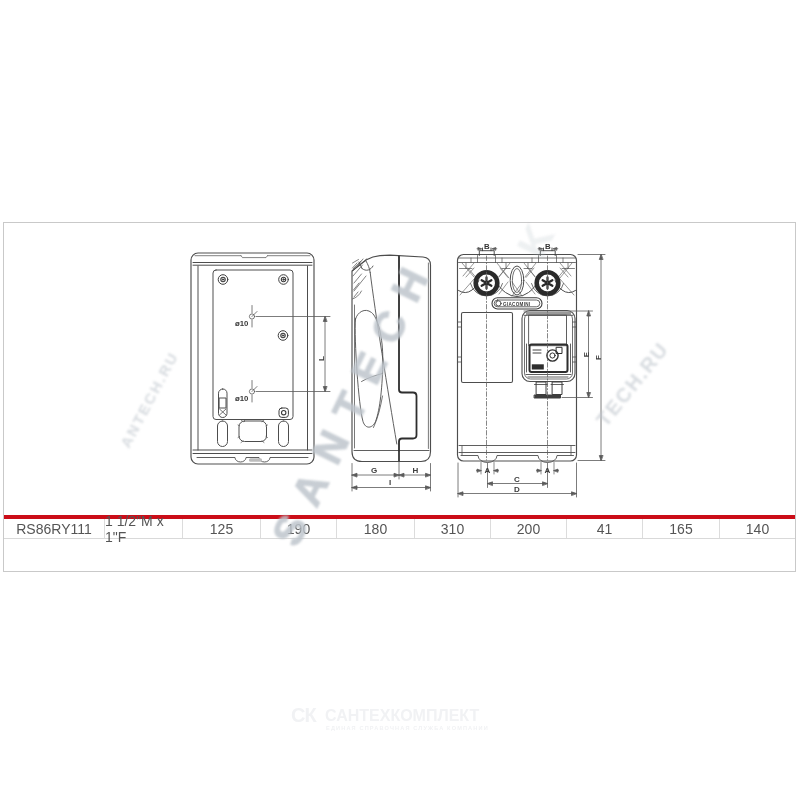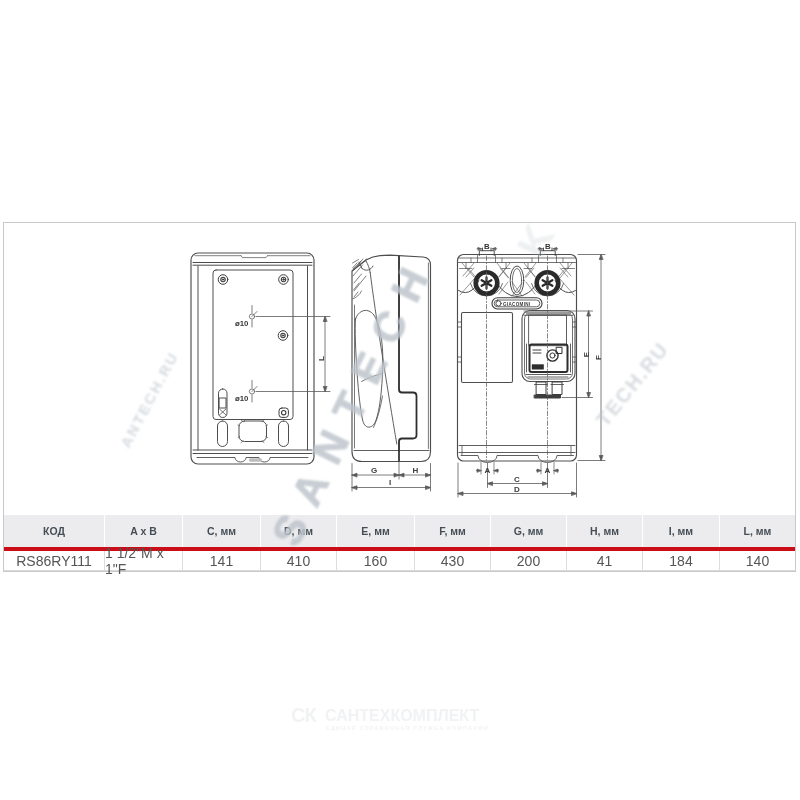--- a/index.html
+++ b/index.html
@@ -15,43 +15,31 @@
 .drow .c:last-child{border-right:none;}
 .w0{width:101px}.w1{width:78px}.w2{width:78px}.w3{width:76px}.w4{width:78px}.w5{width:76px}.w6{width:76px}.w7{width:76px}.w8{width:77px}.w9{width:75px}
 #draw{position:absolute;left:0;top:0;z-index:5;}
 #wm{position:absolute;left:0;top:0;z-index:8;pointer-events:none;}
 #logo{position:absolute;left:0;top:0;z-index:1;pointer-events:none;}
 </style>
 </head>
 <body>
 <div id="frame">
   <div id="tbl">
-    <div class="hrow">
-      <div class="c w0">КОД</div>
-        <div class="c w1">A x B</div>
-        <div class="c w2">C, мм</div>
-        <div class="c w3">D, мм</div>
-        <div class="c w4">E, мм</div>
-        <div class="c w5">F, мм</div>
-        <div class="c w6">G, мм</div>
-        <div class="c w7">H, мм</div>
-        <div class="c w8">I, мм</div>
-        <div class="c w9">L, мм</div>
-    </div>
     <div id="redbar"></div>
     <div class="drow">
       <div class="c w0">RS86RY111</div>
         <div class="c w1">1 1/2"M x 1"F</div>
-        <div class="c w2">141</div>
-        <div class="c w3">410</div>
-        <div class="c w4">160</div>
-        <div class="c w5">430</div>
+        <div class="c w2">125</div>
+        <div class="c w3">190</div>
+        <div class="c w4">180</div>
+        <div class="c w5">310</div>
         <div class="c w6">200</div>
         <div class="c w7">41</div>
-        <div class="c w8">184</div>
+        <div class="c w8">165</div>
         <div class="c w9">140</div>
     </div>
   </div>
 </div>
 
 <svg id="logo" width="800" height="800" viewBox="0 0 800 800">
   <g fill="#f1f2f4">
     <text x="325" y="721" font-family="Liberation Sans,sans-serif" font-size="16" font-weight="bold" letter-spacing="0">САНТЕХКОМПЛЕКТ</text>
     <text x="291" y="721.5" font-family="Liberation Sans,sans-serif" font-size="20" font-weight="bold" letter-spacing="-1">СК</text>
     <text x="326" y="729.5" font-family="Liberation Sans,sans-serif" font-size="5.6" font-weight="bold" letter-spacing="1.15">ЕДИНАЯ СПРАВОЧНАЯ СЛУЖБА КОМПАНИИ</text>

